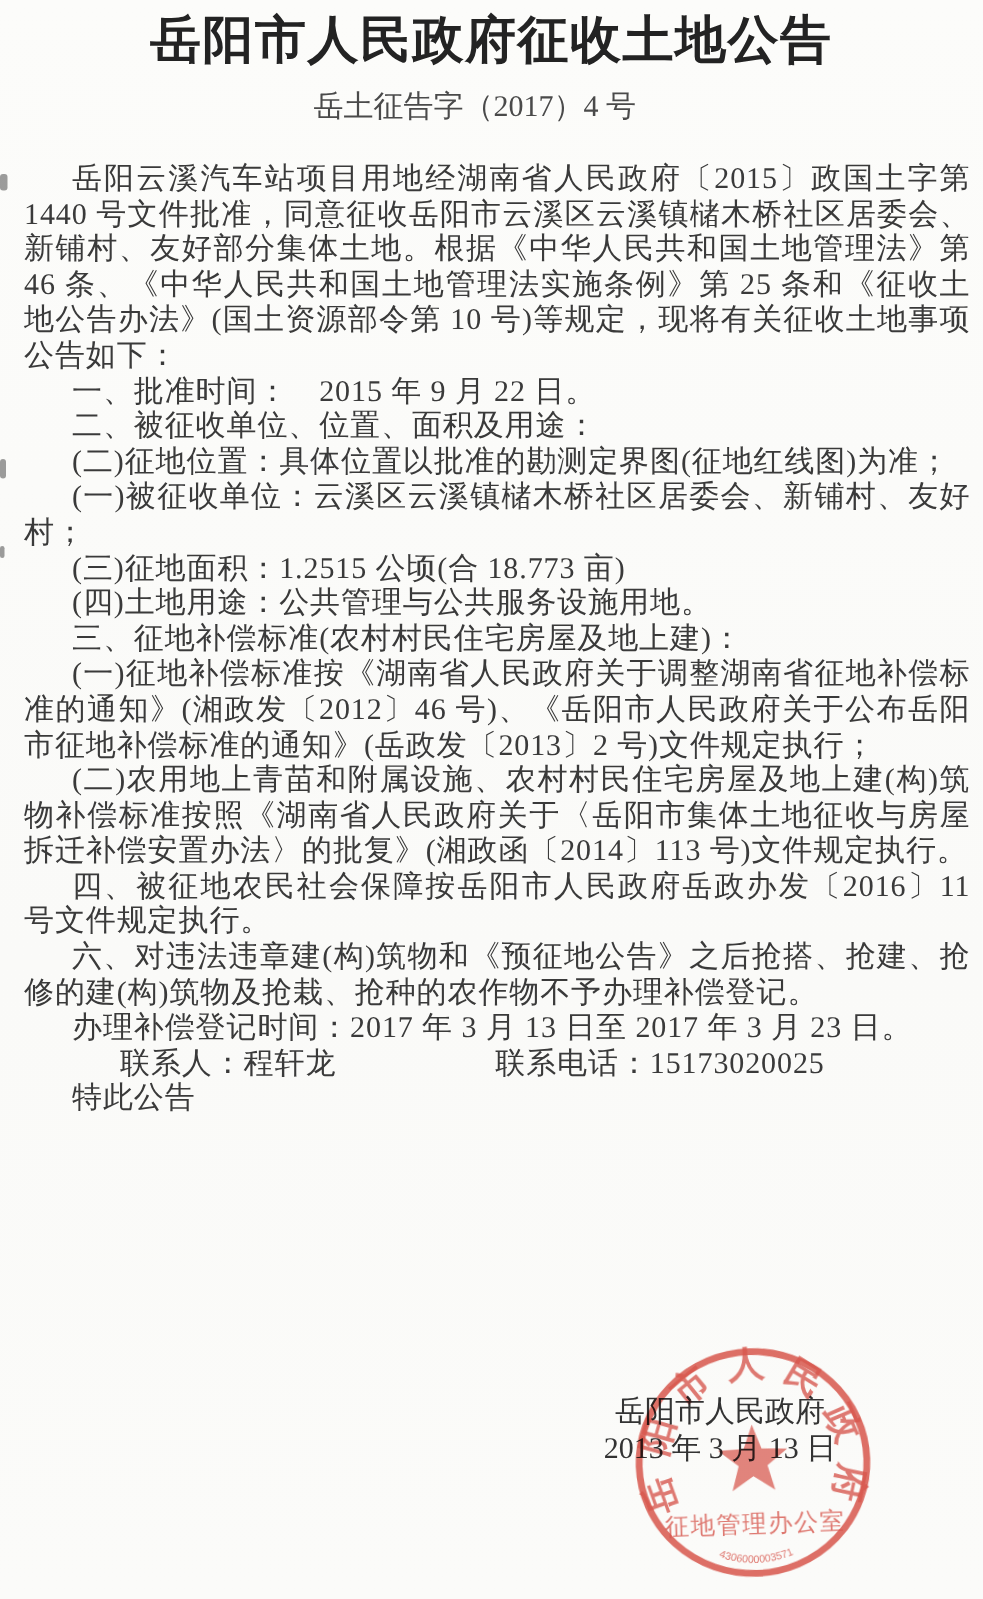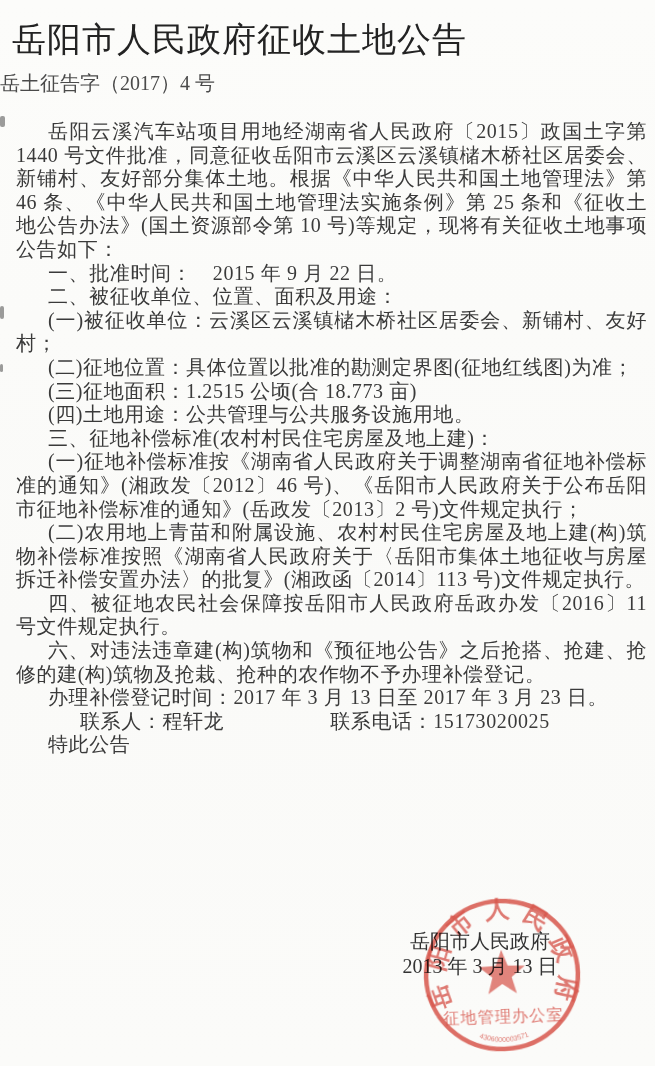--- a/index.html
+++ b/index.html
@@ -11,33 +11,33 @@
     overflow: hidden;
   }
   .page {
     position: relative;
     width: 655px; height: 1066px;
     box-sizing: border-box;
     padding-top: 8px;
     background: linear-gradient(180deg, #fcfcfa 0%, #fafaf8 60%, #fbfbf9 100%);
   }
   .title {
-    margin: 12px;
-    text-align: left;
+    margin: 0;
+    text-align: center;
     font-family: "Liberation Sans", "DejaVu Sans", sans-serif;
     font-size: 34px;
     line-height: 38px;
-    font-weight: 400;
+    font-weight: 700;
     letter-spacing: 1px;
     color: #232323;
   }
   .doc-number {
     margin-top: 13px;
     padding-right: 22px;
-    text-align: left;
+    text-align: center;
     font-size: 20px;
     line-height: 24px;
     color: #4a4a4a;
   }
   .body-text {
     margin-top: 25px;
     padding: 0 8px 0 16px;
     font-size: 20px;
     line-height: 23.6px;
     letter-spacing: 0.6px;
@@ -80,22 +80,22 @@
 <div class="page">
 
   <h1 class="title">岳阳市人民政府征收土地公告</h1>
 
   <div class="doc-number">岳土征告字（2017）4 号</div>
 
   <div class="body-text">
     <p>岳阳云溪汽车站项目用地经湖南省人民政府〔2015〕政国土字第 1440 号文件批准，同意征收岳阳市云溪区云溪镇槠木桥社区居委会、新铺村、友好部分集体土地。根据《中华人民共和国土地管理法》第 46 条、《中华人民共和国土地管理法实施条例》第 25 条和《征收土地公告办法》(国土资源部令第 10 号)等规定，现将有关征收土地事项公告如下：</p>
     <p>一、批准时间：　2015 年 9 月 22 日。</p>
     <p>二、被征收单位、位置、面积及用途：</p>
+    <p>(二)征地位置：具体位置以批准的勘测定界图(征地红线图)为准；</p>
     <p>(一)被征收单位：云溪区云溪镇槠木桥社区居委会、新铺村、友好村；</p>
-    <p>(二)征地位置：具体位置以批准的勘测定界图(征地红线图)为准；</p>
     <p>(三)征地面积：1.2515 公顷(合 18.773 亩)</p>
     <p>(四)土地用途：公共管理与公共服务设施用地。</p>
     <p>三、征地补偿标准(农村村民住宅房屋及地上建)：</p>
     <p>(一)征地补偿标准按《湖南省人民政府关于调整湖南省征地补偿标准的通知》(湘政发〔2012〕46 号)、《岳阳市人民政府关于公布岳阳市征地补偿标准的通知》(岳政发〔2013〕2 号)文件规定执行；</p>
     <p>(二)农用地上青苗和附属设施、农村村民住宅房屋及地上建(构)筑物补偿标准按照《湖南省人民政府关于〈岳阳市集体土地征收与房屋拆迁补偿安置办法〉的批复》(湘政函〔2014〕113 号)文件规定执行。</p>
     <p>四、被征地农民社会保障按岳阳市人民政府岳政办发〔2016〕11 号文件规定执行。</p>
     <p>六、对违法违章建(构)筑物和《预征地公告》之后抢搭、抢建、抢修的建(构)筑物及抢栽、抢种的农作物不予办理补偿登记。</p>
     <p>办理补偿登记时间：2017 年 3 月 13 日至 2017 年 3 月 23 日。</p>
     <p class="contact-row">
       <span class="contact-person">联系人：程轩龙</span>

